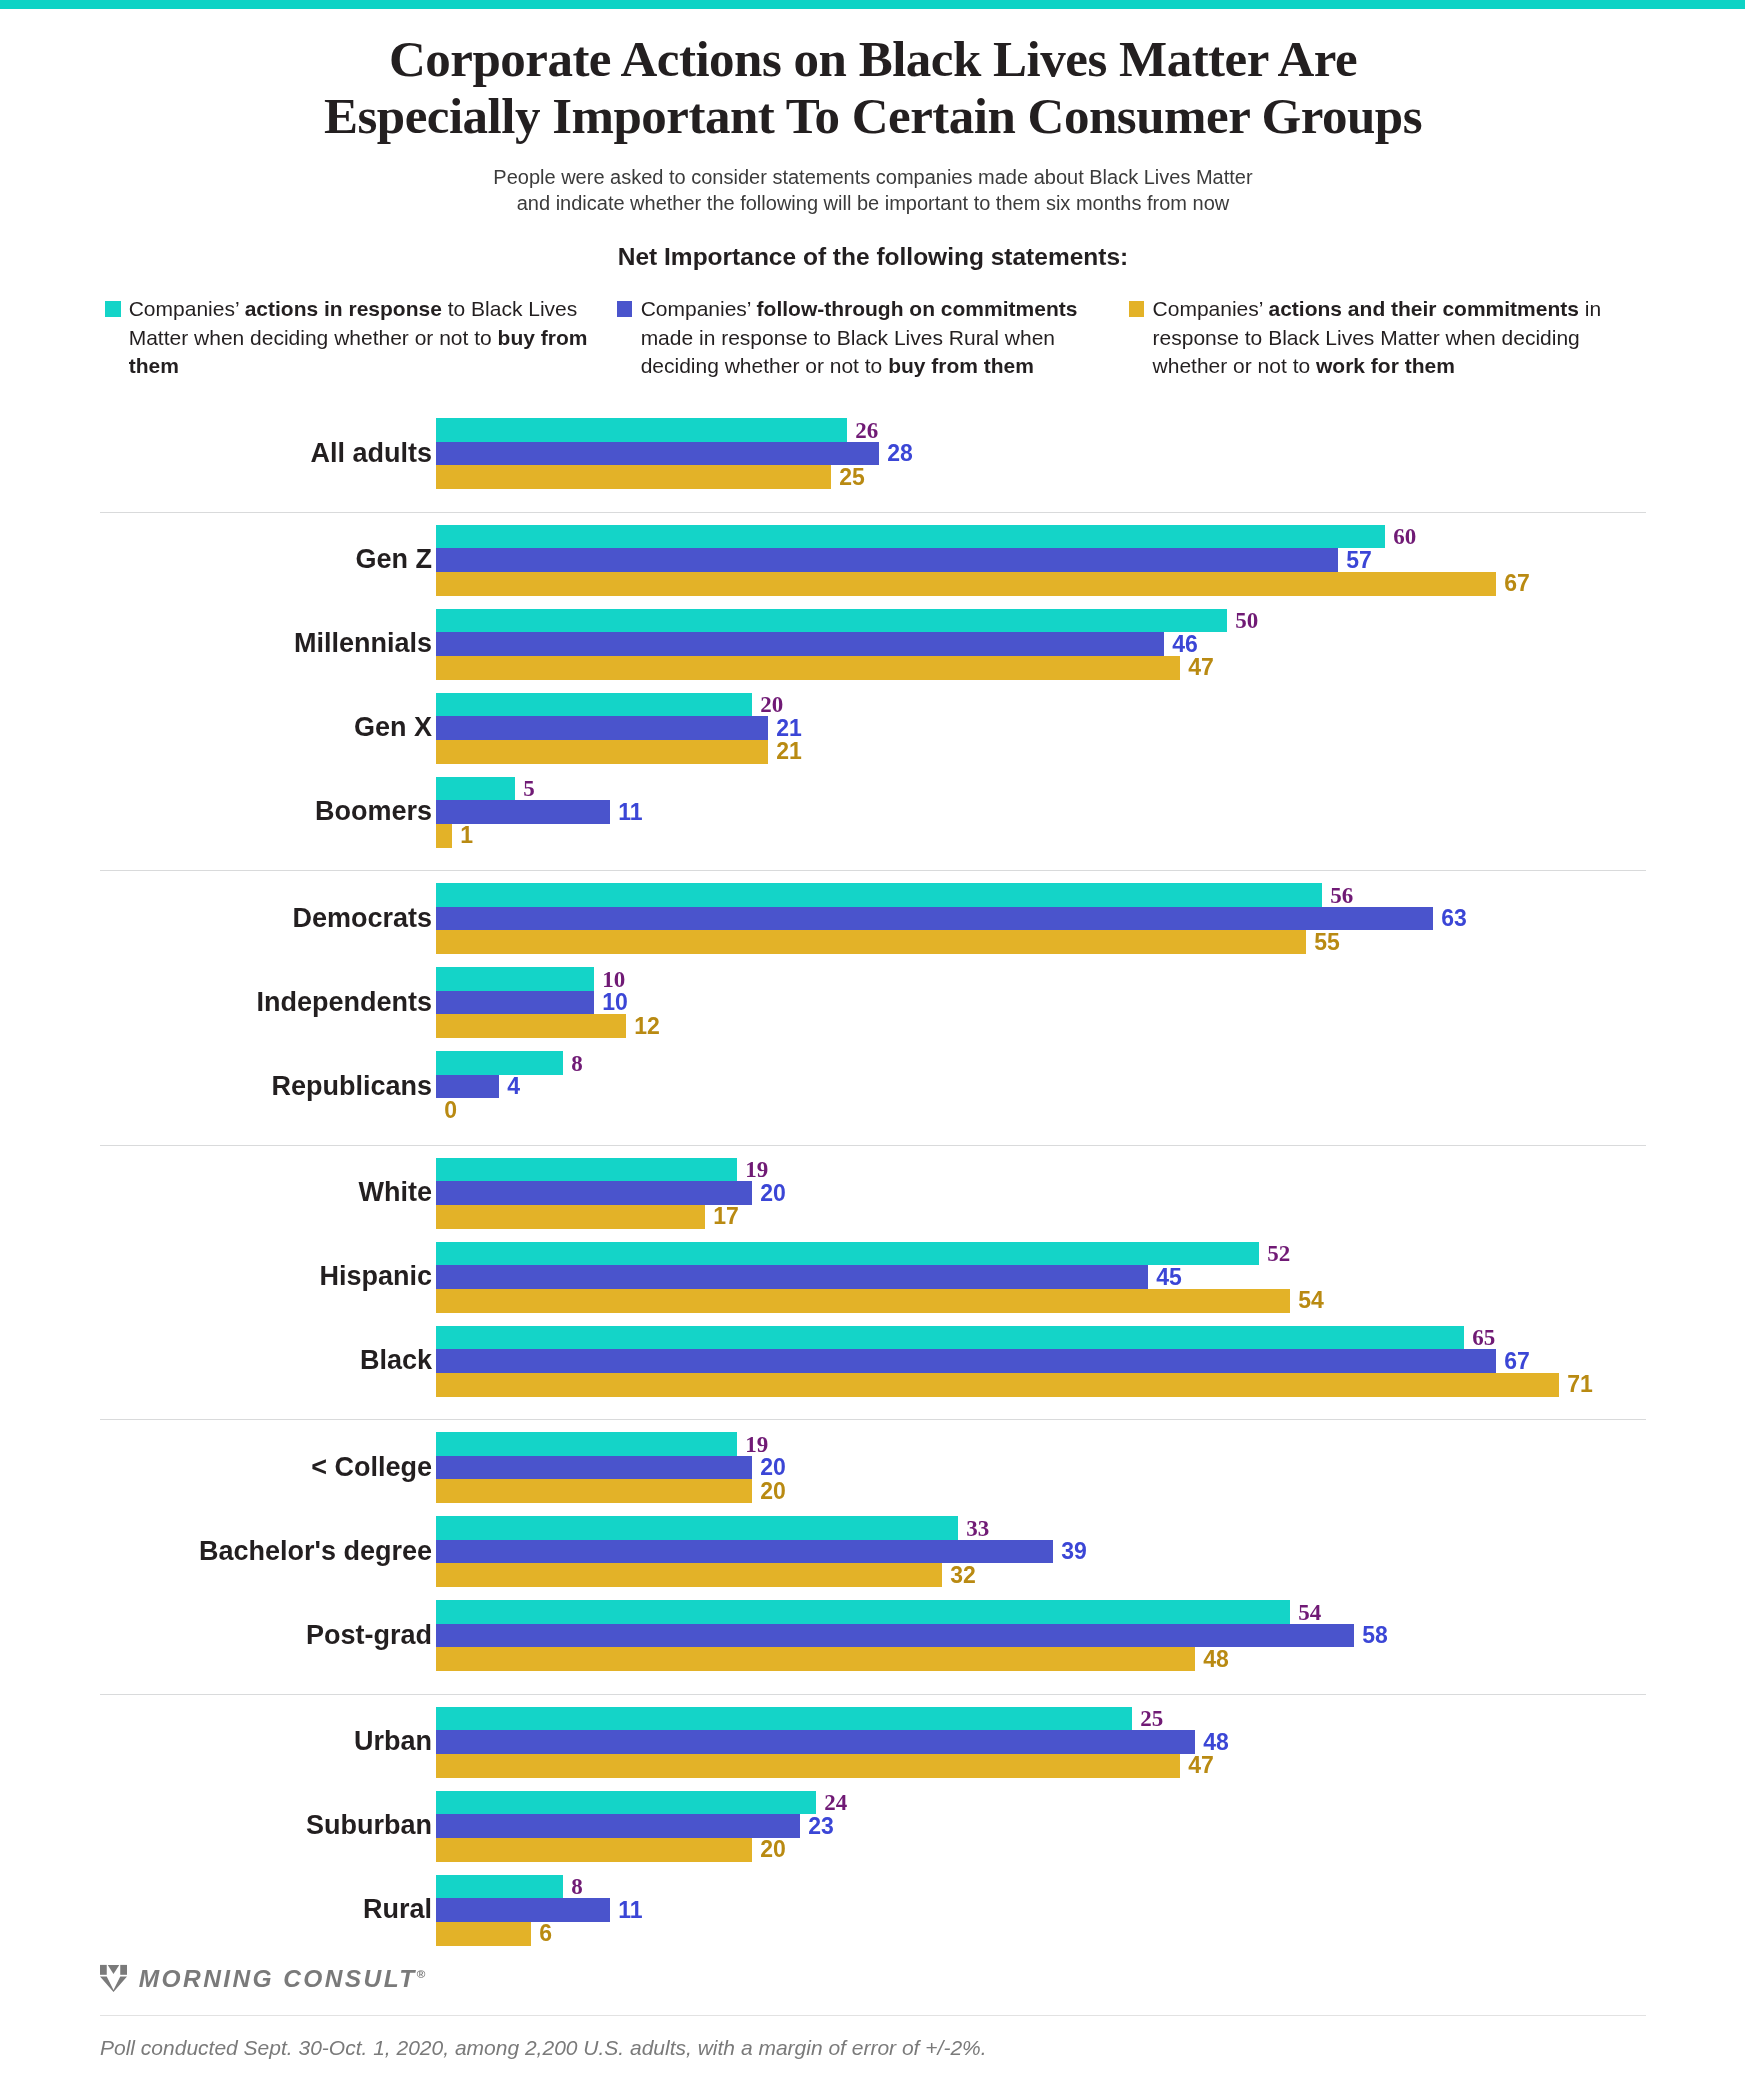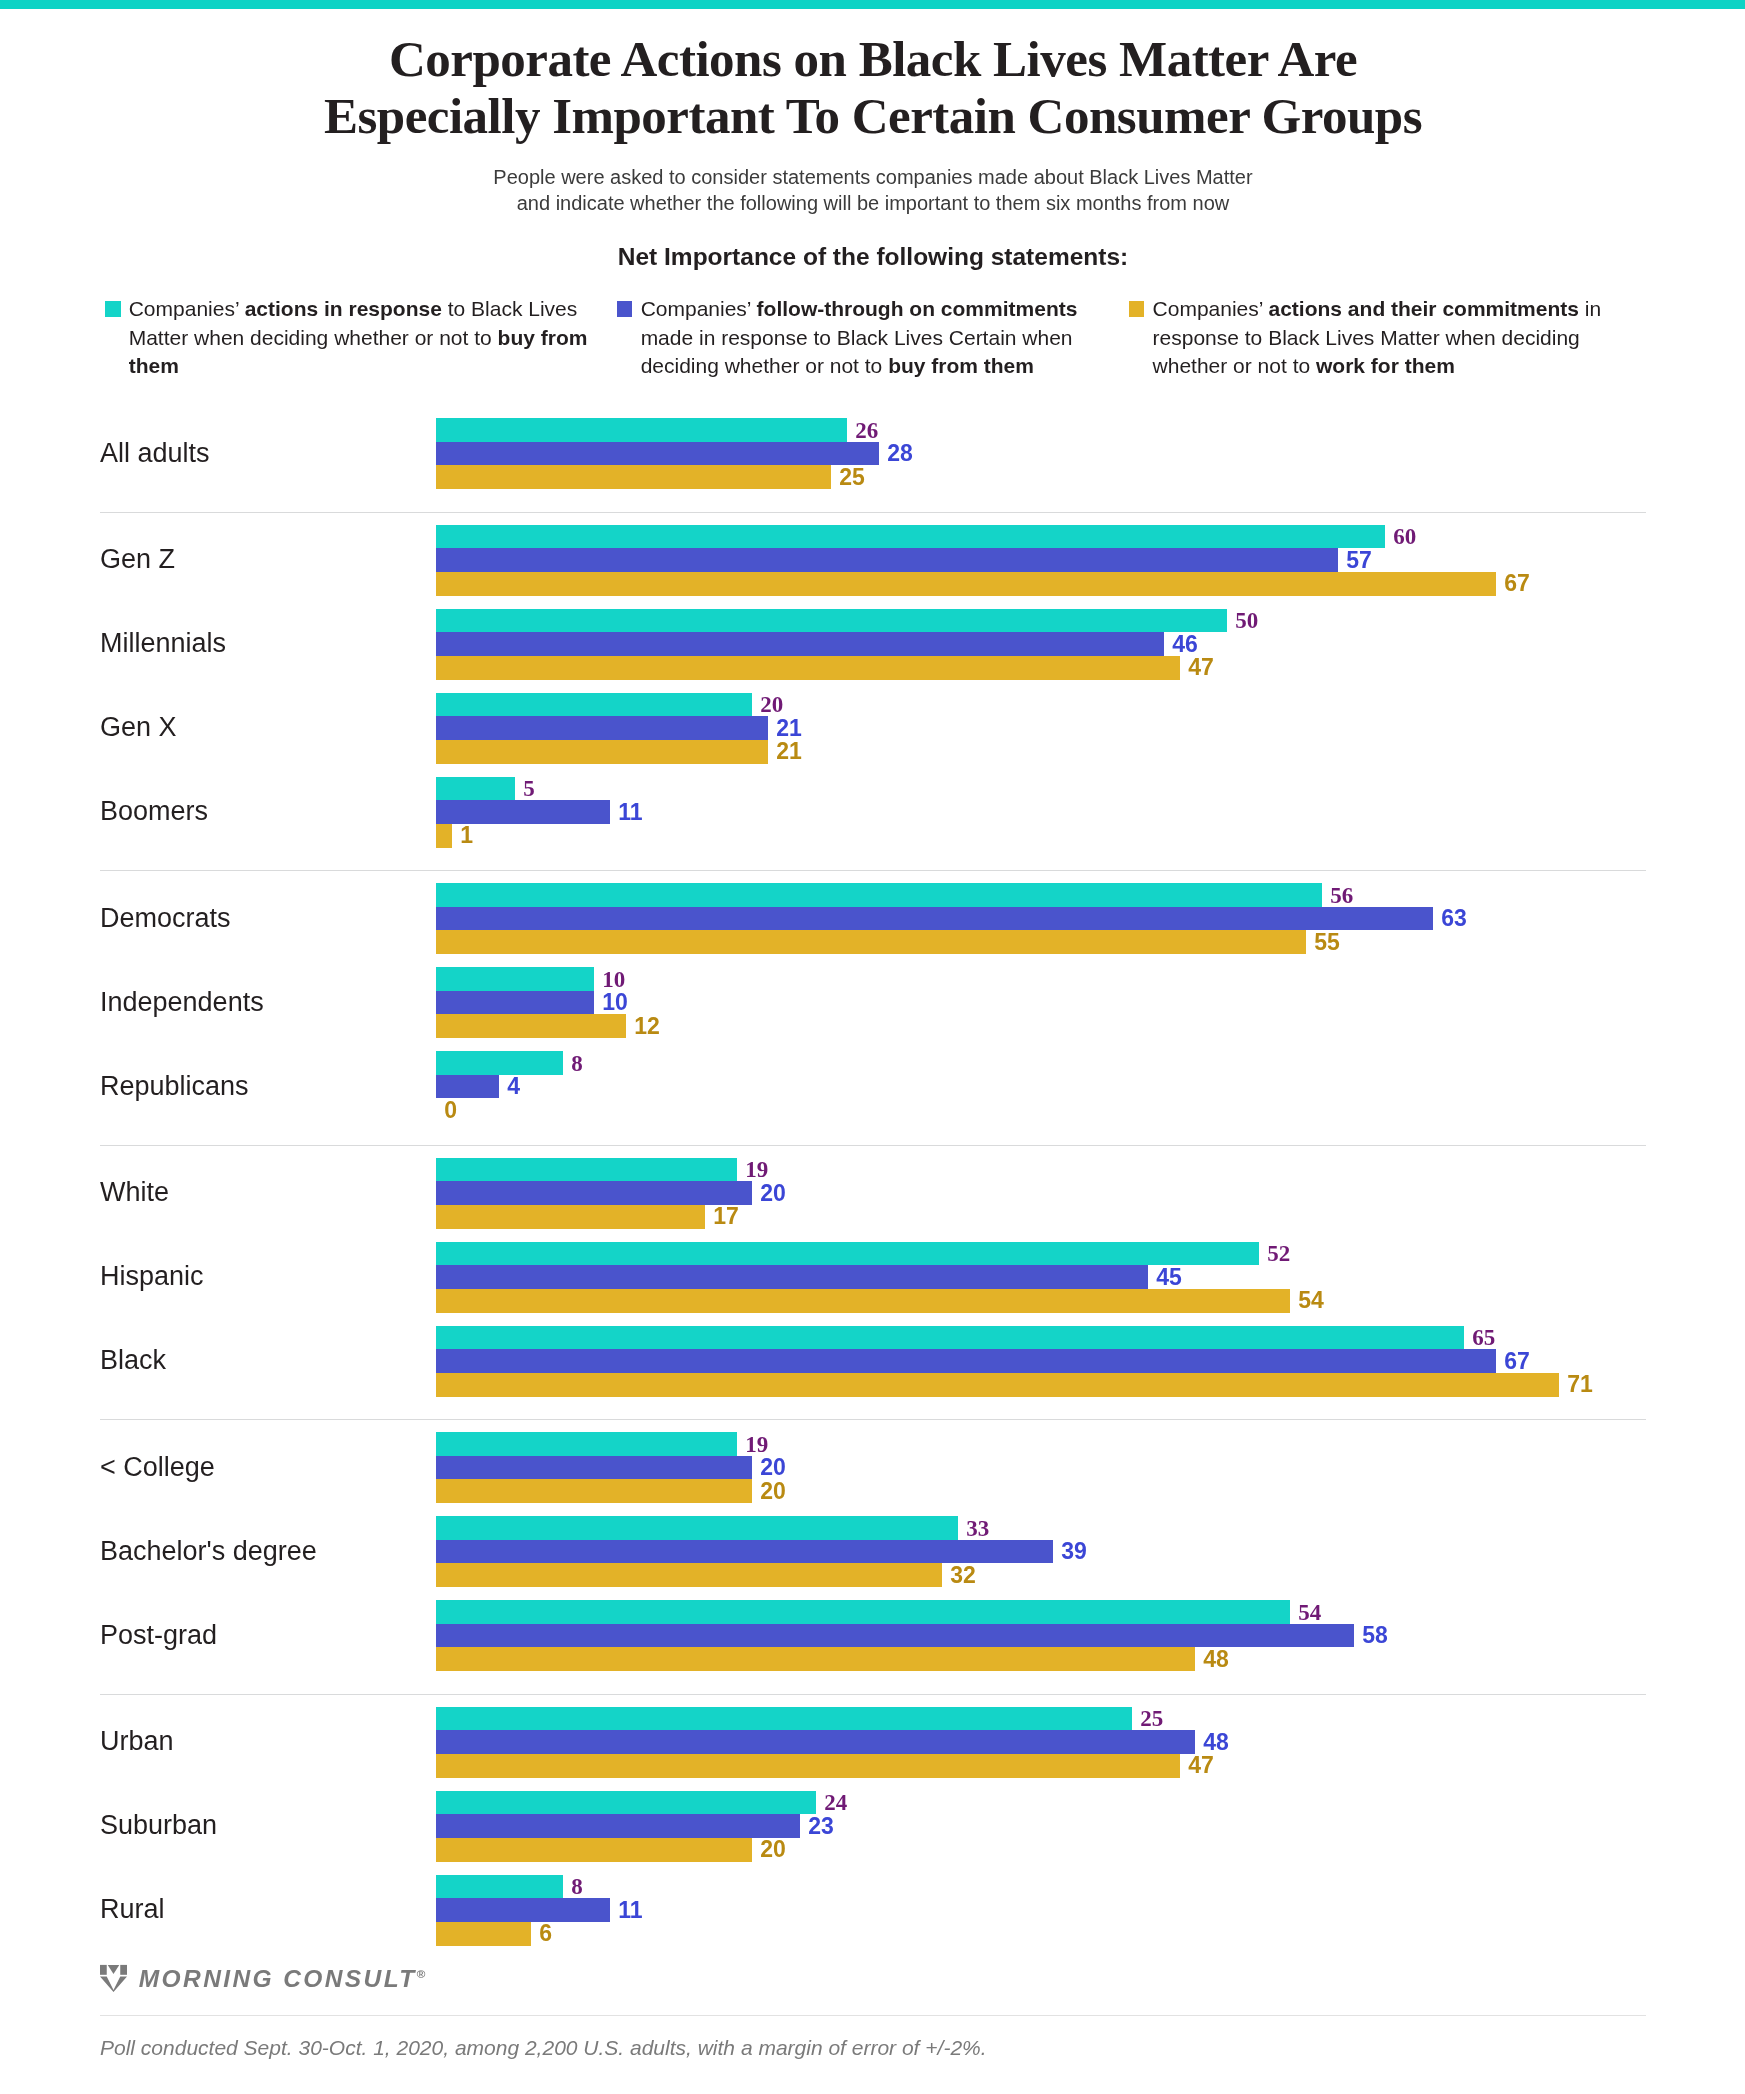--- a/index.html
+++ b/index.html
@@ -86,25 +86,26 @@
     margin-top: 16px;
   }
   .row {
     display: flex;
     align-items: center;
     height: 84px;
   }
   .rowlabel {
     width: 336px;
     flex: 0 0 336px;
-    text-align: left;
+    text-align: right;
     padding-right: 4px;
     font-size: 27px;
     color: #231f20;
     line-height: 1.1;
+    font-weight: bold;
   }
   .bars {
     flex: 1 1 auto;
     position: relative;
     height: 76px;
     display: flex;
     flex-direction: column;
     justify-content: center;
   }
   .barline {
@@ -180,21 +181,21 @@
 
   <div class="nethead">Net Importance of the following statements:</div>
 
   <div class="legend" id="legend">
       <div class="legend-item">
         <span class="legend-swatch" style="background: rgb(20, 212, 200);"></span>
         <span class="legend-text"><span>Companies’ </span><b>actions in response</b><span> to Black Lives Matter when deciding whether or not to </span><b>buy from them</b></span>
       </div>
       <div class="legend-item">
         <span class="legend-swatch" style="background: rgb(74, 84, 204);"></span>
-        <span class="legend-text"><span>Companies’ </span><b>follow-through on commitments</b><span> made in response to Black Lives Certain when deciding whether or not to </span><b>buy from them</b></span>
+        <span class="legend-text"><span>Companies’ </span><b>follow-through on commitments</b><span> made in response to Black Lives Rural when deciding whether or not to </span><b>buy from them</b></span>
       </div>
       <div class="legend-item">
         <span class="legend-swatch" style="background: rgb(227, 178, 40);"></span>
         <span class="legend-text"><span>Companies’ </span><b>actions and their commitments</b><span> in response to Black Lives Matter when deciding whether or not to </span><b>work for them</b></span>
       </div>
     </div>
 
   <div class="chart" id="chart">
       <div class="group">
         <div class="row">

